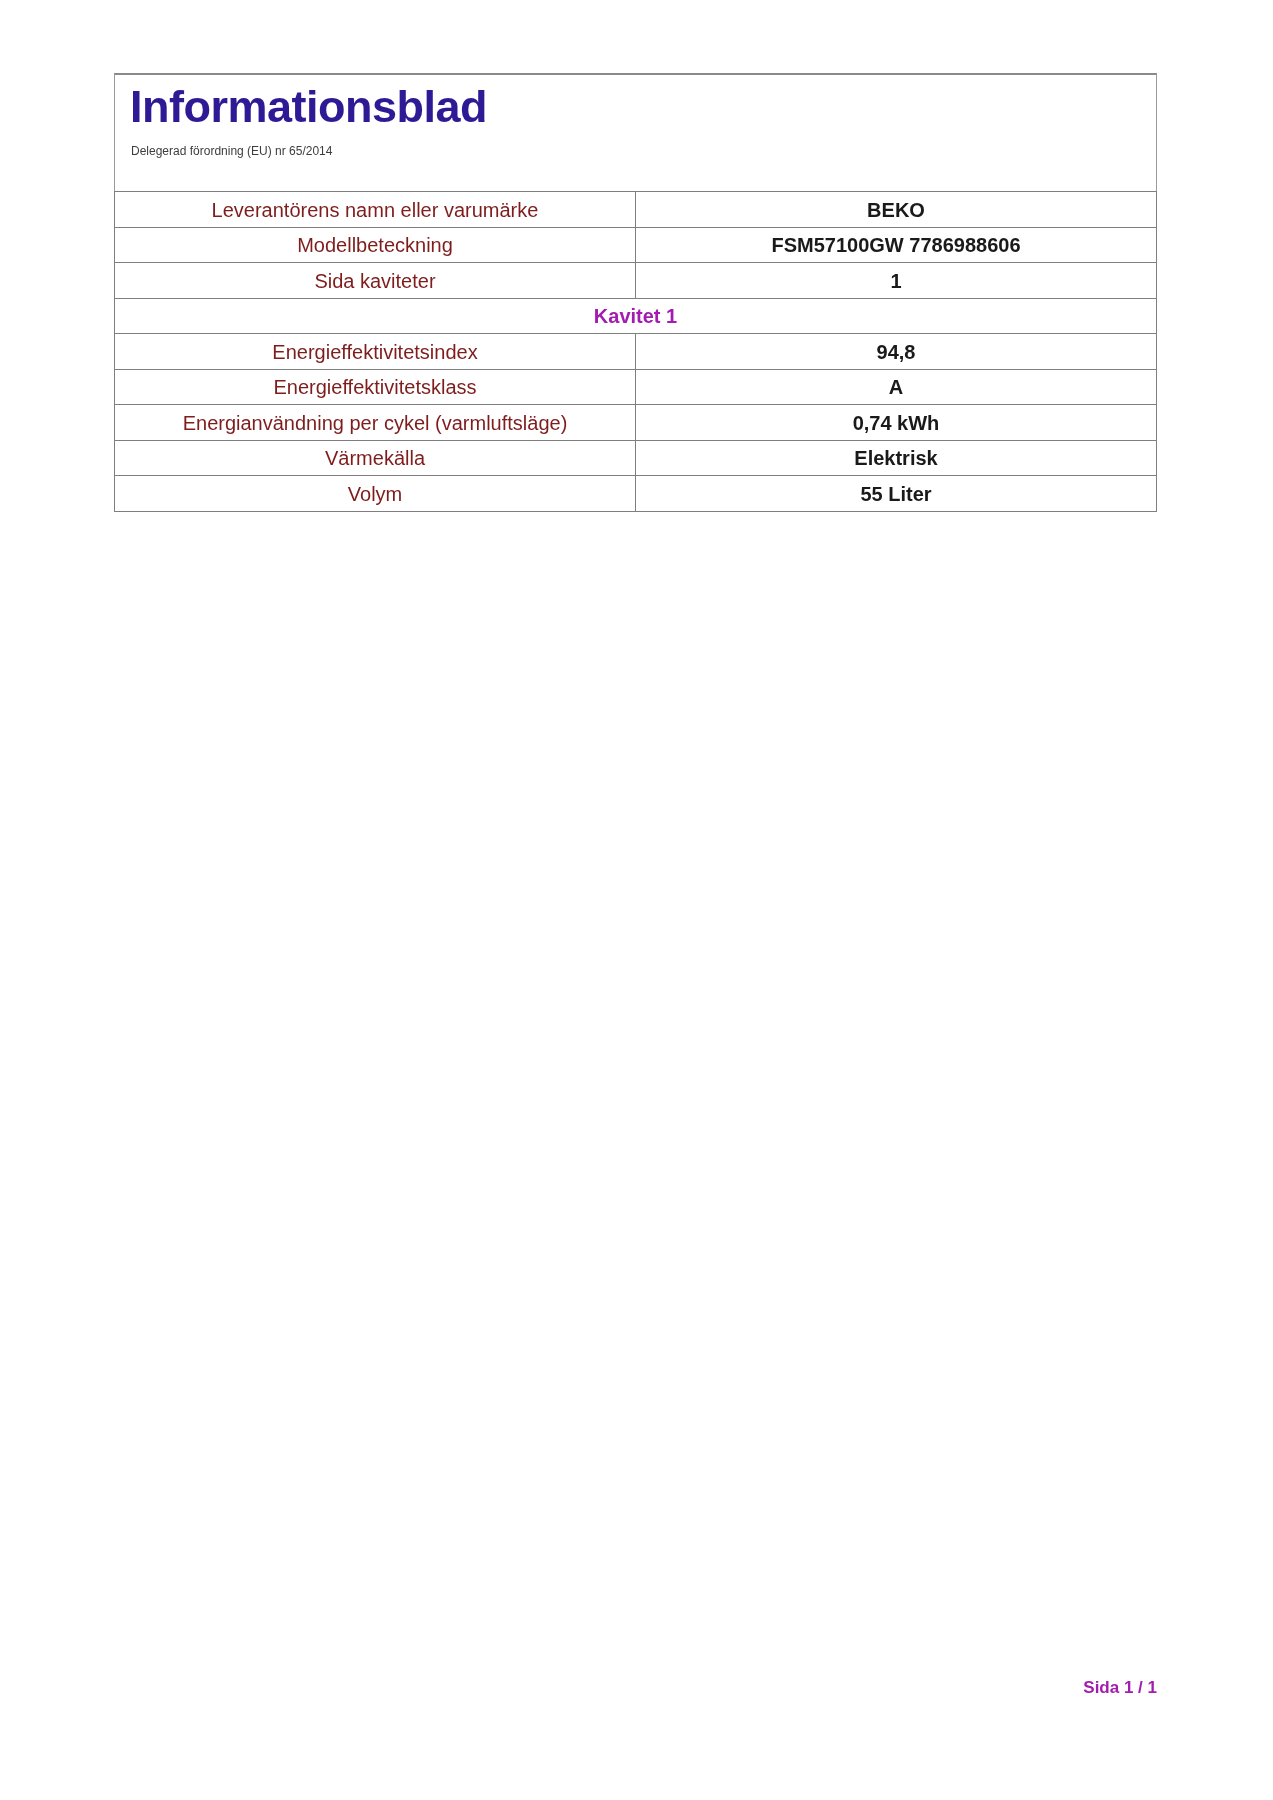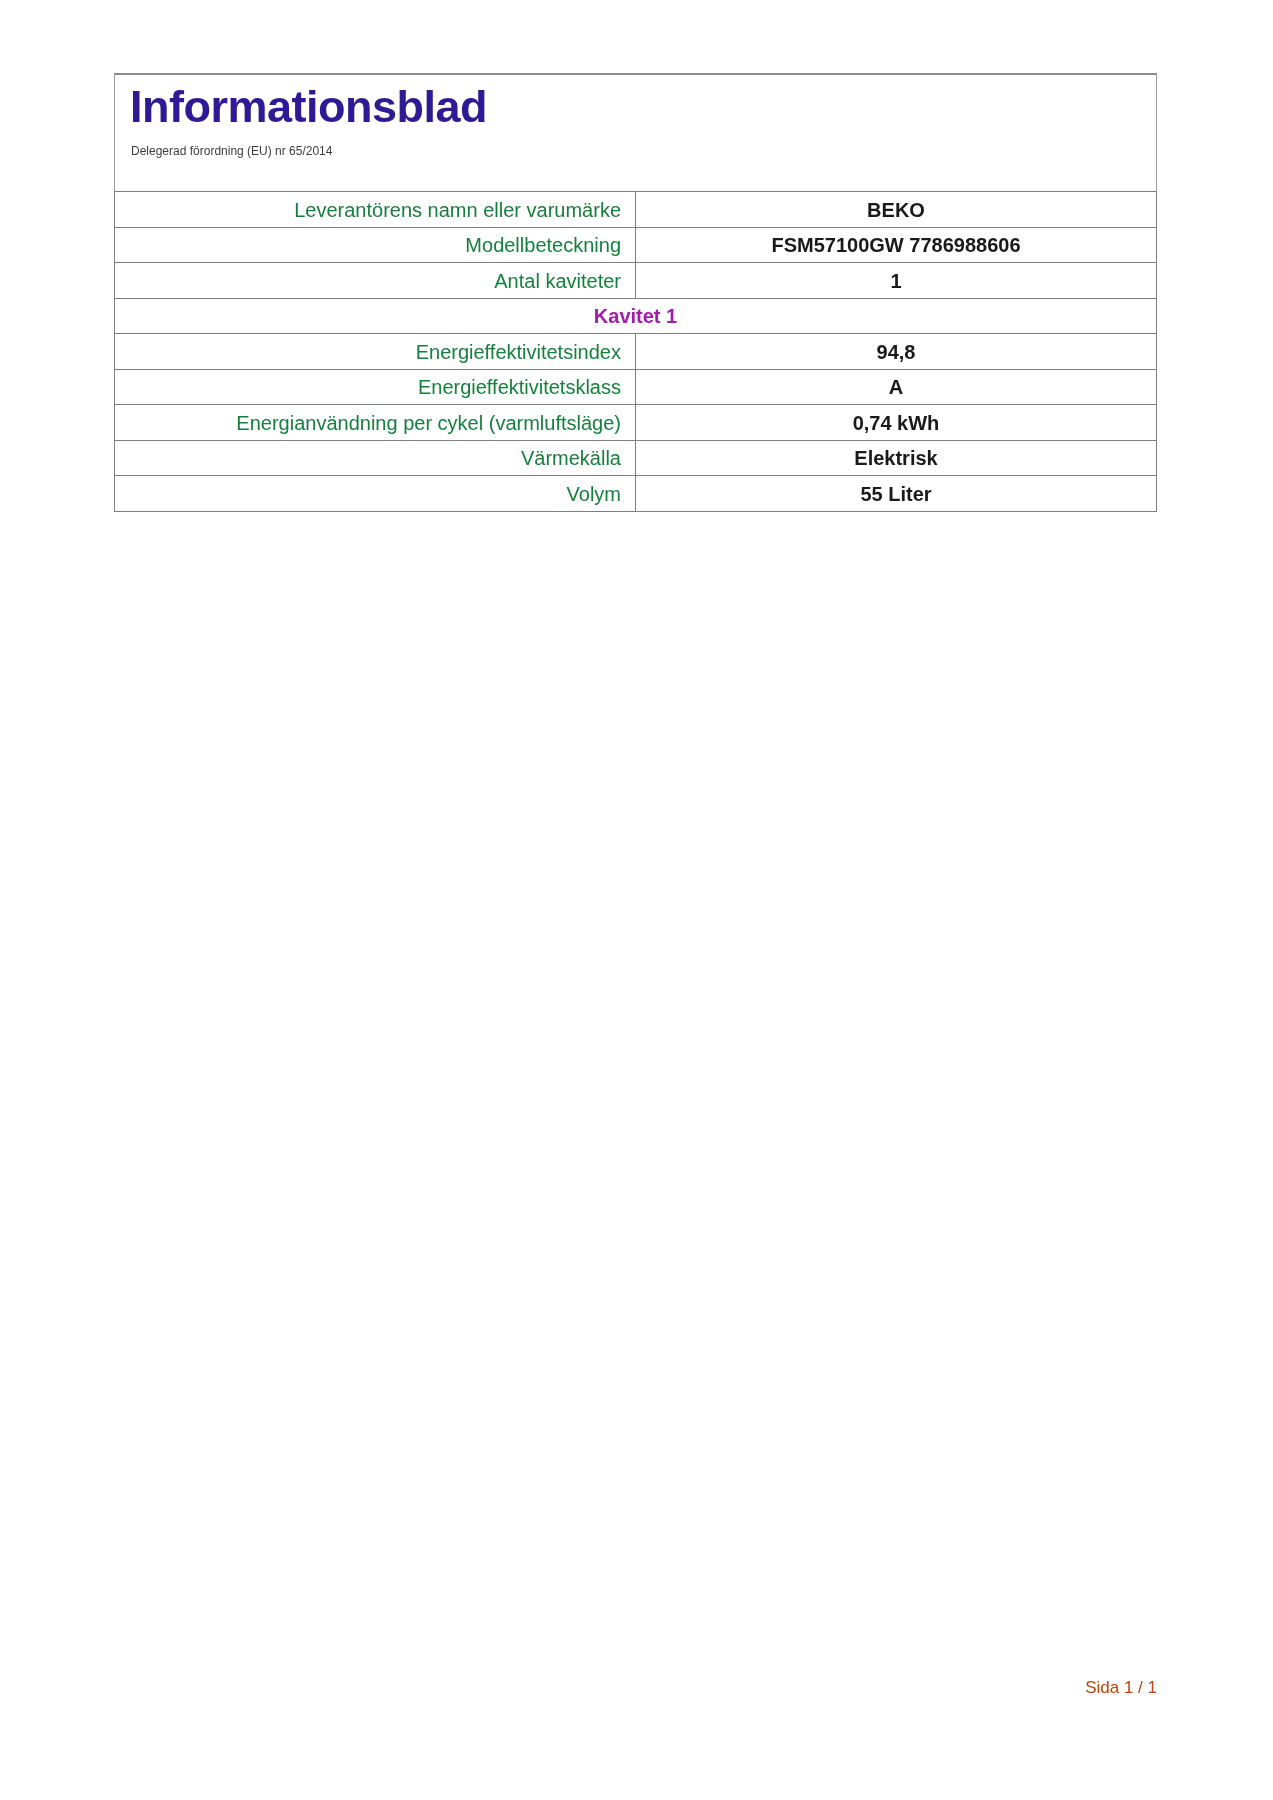--- a/index.html
+++ b/index.html
@@ -52,40 +52,41 @@
     border: 1px solid #7f7f7f;
     height: 35.5px;
     font-size: 20px;
     padding: 2px 14px 0 14px;
     vertical-align: middle;
     white-space: nowrap;
     overflow: hidden;
   }
   .info-table td.label-cell {
     width: 50%;
-    color: #15803d;
+    color: #7f1d1d;
     font-weight: normal;
-    text-align: right;
+    text-align: center;
   }
   .info-table td.value-cell {
     color: #1a1a1a;
     font-weight: bold;
     text-align: center;
   }
   .info-table tr.section-row td {
     color: #a21caf;
     font-weight: bold;
     text-align: center;
   }
   .page-footer {
     position: absolute;
     top: 1678px;
     right: 116px;
     font-size: 17px;
-    color: #c2410c;
+    color: #a21caf;
+    font-weight: bold;
   }
 </style>
 </head>
 <body>
 
 <div class="page">
 
   <div class="doc">
 
     <div class="header-box">
@@ -97,21 +98,21 @@
       <tbody id="table-body">
           <tr>
             <td class="label-cell">Leverantörens namn eller varumärke</td>
             <td class="value-cell">BEKO</td>
           </tr>
           <tr>
             <td class="label-cell">Modellbeteckning</td>
             <td class="value-cell">FSM57100GW 7786988606</td>
           </tr>
           <tr>
-            <td class="label-cell">Antal kaviteter</td>
+            <td class="label-cell">Sida kaviteter</td>
             <td class="value-cell">1</td>
           </tr>
           <tr class="section-row">
             <td colspan="2">Kavitet 1</td>
           </tr>
           <tr>
             <td class="label-cell">Energieffektivitetsindex</td>
             <td class="value-cell">94,8</td>
           </tr>
           <tr>

